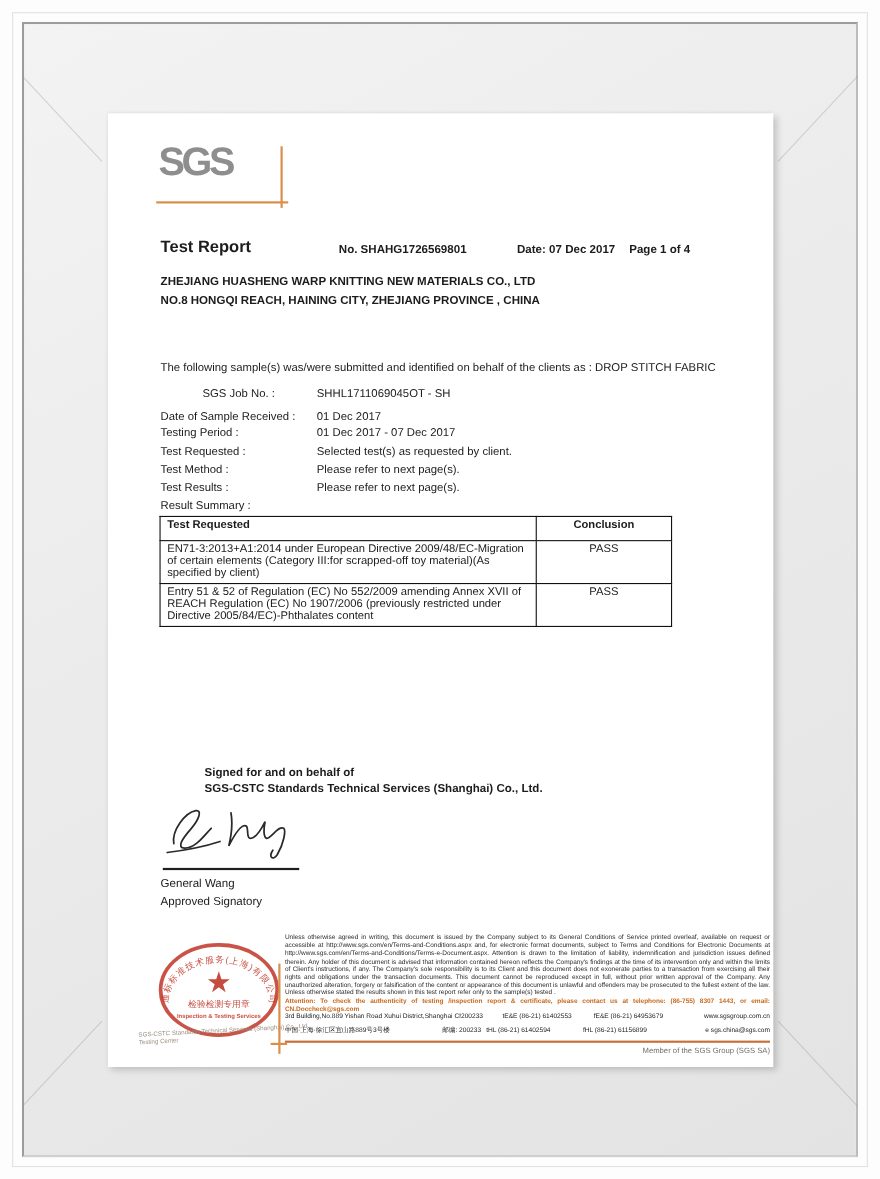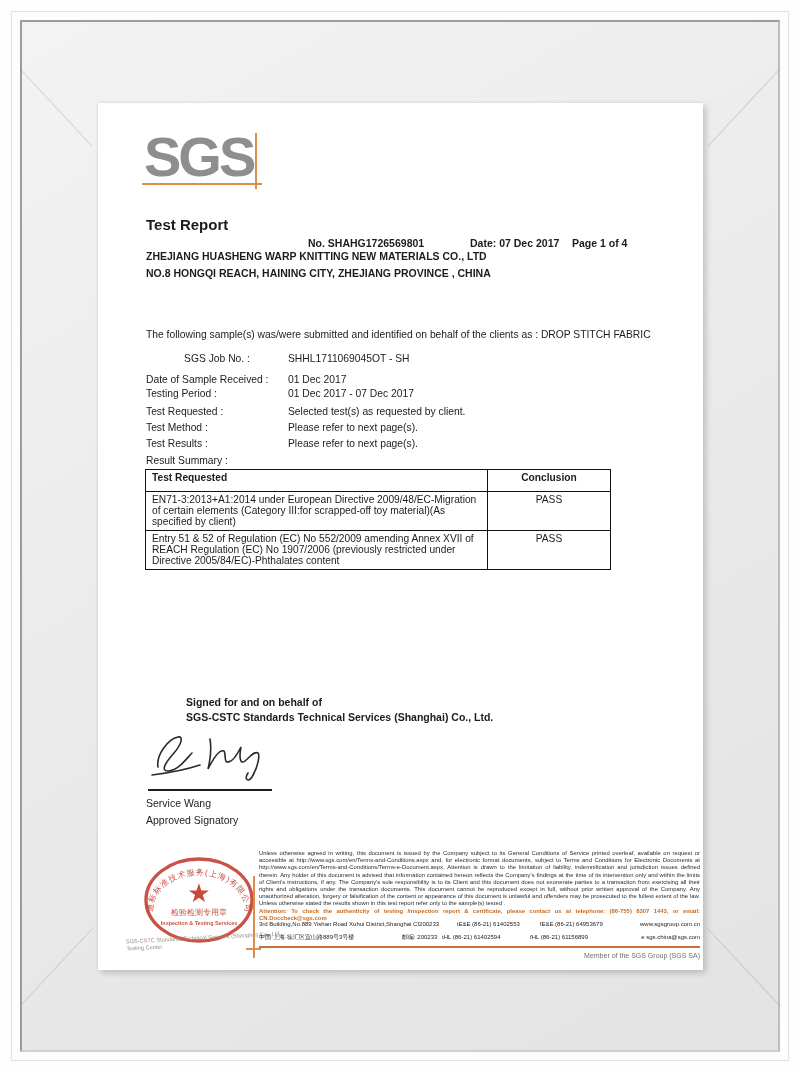--- a/index.html
+++ b/index.html
@@ -12,26 +12,26 @@
   .miter{position:absolute;width:1px;background:rgba(150,150,150,.35);}
   .miter.tl{left:56px;top:55px;height:106px;transform:rotate(-43deg);}
   .miter.tr{right:56px;top:55px;height:106px;transform:rotate(43deg);}
   .miter.bl{left:56px;bottom:52px;height:106px;transform:rotate(43deg);}
   .miter.br{right:56px;bottom:52px;height:106px;transform:rotate(-43deg);}
   
   .paper{position:absolute;left:98px;top:103px;width:605px;height:867px;background:#ffffff;
          box-shadow:3px 3px 6px rgba(0,0,0,.18),-1px -1px 2px rgba(0,0,0,.06);}
   .abs{position:absolute;}
   
-  .sgs-logo{left:46px;top:26px;font-size:56px;font-weight:bold;color:#8e8e8e;letter-spacing:-3px;line-height:1;}
+  .sgs-logo{left:46px;top:26px;font-size:36px;font-weight:bold;color:#8e8e8e;letter-spacing:-3px;line-height:1;}
   .cross-v{width:1.5px;background:#d98f4a;}
   .cross-h{height:1.5px;background:#d98f4a;}
   
   .title{left:48px;top:113px;font-size:15px;font-weight:bold;}
-  .hmeta{top:134px;font-size:10.5px;font-weight:600;}
+  .hmeta{top:118px;font-size:10.5px;font-weight:600;}
   
   .client{left:48px;top:145px;font-size:10.5px;font-weight:600;line-height:17px;}
   .intro{left:48px;top:226px;width:530px;font-size:10.3px;font-weight:400;}
   .drow{left:48px;font-size:10.3px;font-weight:500;white-space:nowrap;}
   .drow .lbl{display:inline-block;width:142px;}
   .rslabel{left:48px;top:352px;font-size:10.3px;font-weight:500;}
   
   .rtable{left:47px;top:366px;width:466px;border-collapse:collapse;font-size:10.2px;}
   .rtable td,.rtable th{border:1.6px solid #111;padding:2px 6px 3px 6px;vertical-align:top;text-align:left;}
   .rtable th{font-weight:bold;height:16px;}
@@ -131,21 +131,21 @@
       <div>SGS-CSTC Standards Technical Services (Shanghai) Co., Ltd.</div>
     </div>
     <svg class="abs" style="left:50px;top:624px;" width="150" height="58" viewBox="0 0 150 58">
       <g fill="none" stroke="#2a2a2a" stroke-width="1.6" stroke-linecap="round">
         <path d="M10,40 C8,28 20,12 30,10 C36,9 33,18 26,26 C18,35 12,44 20,44 C30,44 38,32 44,26"></path>
         <path d="M4,48 C20,46 40,42 52,38"></path>
         <path d="M62,12 C64,24 62,34 60,42 C66,30 72,22 76,24 C78,26 76,34 79,35 C84,36 90,26 93,20 C91,30 92,38 97,34 C102,30 106,24 110,26 C112,28 110,40 104,50 C100,56 96,52 100,46"></path>
       </g>
     </svg>
     <div class="abs sigline"></div>
-    <div class="abs signame">Service Wang</div>
+    <div class="abs signame">General Wang</div>
     <div class="abs sigrole">Approved Signatory</div>
 
     <svg class="abs" style="left:43px;top:751px;" width="116" height="92" viewBox="0 0 116 92">
       <ellipse cx="58" cy="46" rx="53" ry="41" fill="none" stroke="#C23B2E" stroke-width="3.4" opacity="0.88"></ellipse>
       <defs>
         <path id="arc" d="M 13,62 A 46,34 0 1 1 103,62"></path>
       </defs>
       <text font-size="8" fill="#C23B2E" opacity="0.9" letter-spacing="1">
         <textPath href="#arc" startOffset="4">通标标准技术服务(上海)有限公司</textPath>
       </text>

